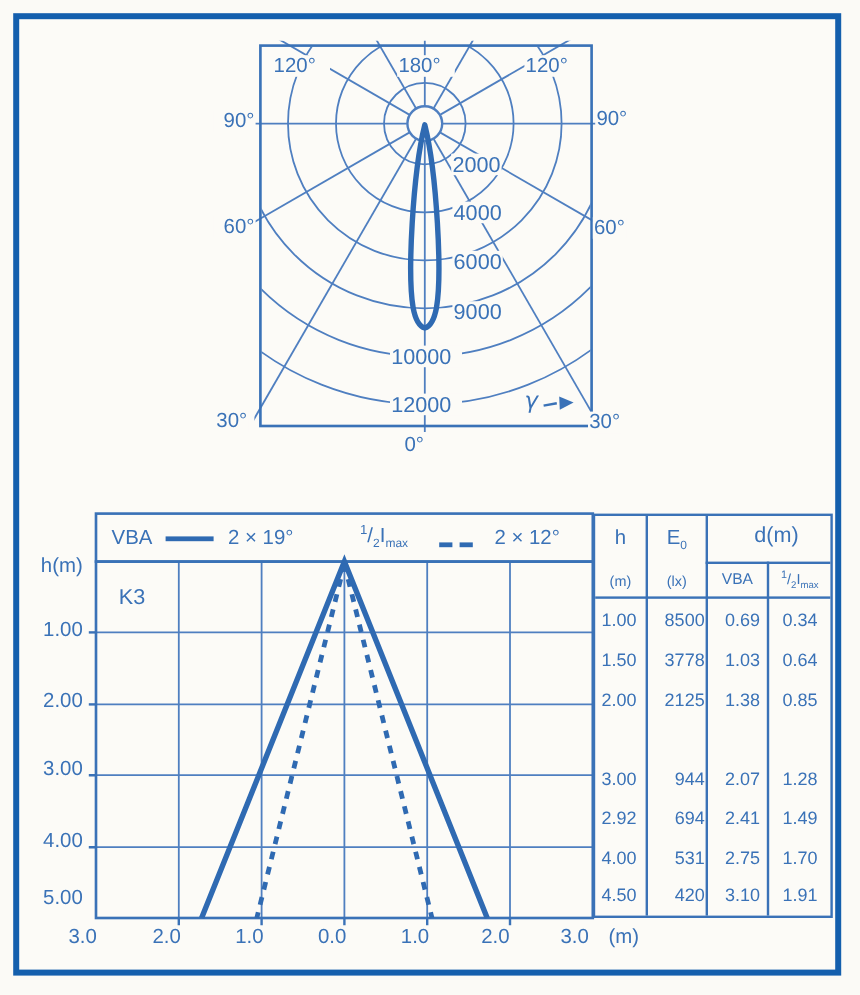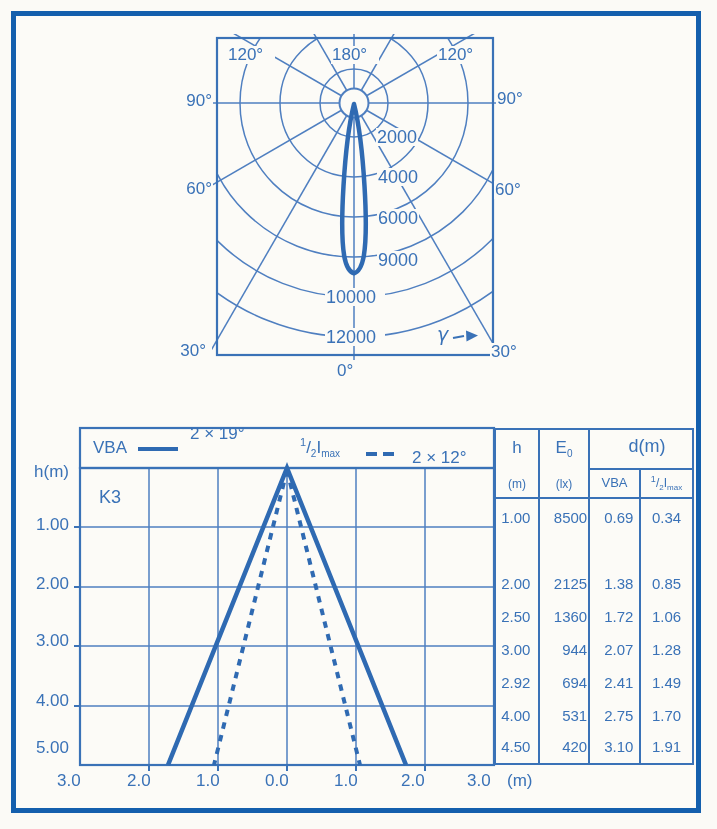--- a/index.html
+++ b/index.html
@@ -137,24 +137,24 @@
 
 <div class="lbl ringlbl" style="left:376px;top:128px;">2000</div>
 <div class="lbl ringlbl" style="left:377px;top:168px;">4000</div>
 <div class="lbl ringlbl" style="left:377px;top:209px;">6000</div>
 <div class="lbl ringlbl" style="left:377px;top:251px;">9000</div>
 <div class="lbl ringlbl ctr" style="left:325px;top:288px;width:58px;">10000</div>
 <div class="lbl ringlbl ctr" style="left:325px;top:328px;width:58px;">12000</div>
 
 <div class="legend-item" style="left:93px;top:438px;">VBA</div>
 <div class="solid-sample" style="left:138px;top:447px;"></div>
-<div class="legend-item" style="left:190px;top:424px;">2 × 19°</div>
+<div class="legend-item" style="left:190px;top:438px;">2 × 19°</div>
 <div class="legend-item" style="left:300px;top:436px;"><sup class="f">1</sup>/<sub class="f">2</sub><span>I</span><sub class="f">max</sub></div>
 <div class="legend-item" style="left:366px;top:443px;"><span class="dash"></span><span class="dash"></span></div>
-<div class="legend-item" style="left:412px;top:448px;">2 × 12°</div>
+<div class="legend-item" style="left:412px;top:438px;">2 × 12°</div>
 
 <div class="lbl big" style="left:98px;top:488px;background:transparent;">K3</div>
 <div class="lbl rgt" style="left:16px;top:463px;width:52px;background:transparent;">h(m)</div>
 
 <div class="lbl rgt" style="left:18px;top:516px;width:50px;background:transparent;">1.00</div>
 <div class="lbl rgt" style="left:18px;top:575px;width:50px;background:transparent;">2.00</div>
 <div class="lbl rgt" style="left:18px;top:632px;width:50px;background:transparent;">3.00</div>
 <div class="lbl rgt" style="left:18px;top:692px;width:50px;background:transparent;">4.00</div>
 <div class="lbl rgt" style="left:18px;top:739px;width:50px;background:transparent;">5.00</div>
 
@@ -182,32 +182,32 @@
   <div class="hcell" style="left:94px;top:6px;width:114px;font-size:18px;">d(m)</div>
   <div class="hcell" style="left:94px;top:45px;width:49px;font-size:13px;">VBA</div>
   <div class="hcell" style="left:145px;top:44px;width:51px;font-size:12px;"><sup style="font-size:9px;">1</sup>/<sub style="font-size:8px;">2</sub><span>I</span><sub style="font-size:8px;">max</sub></div>
 
   <div class="drow" style="top:71px;">
     <span class="c1">1.00</span>
       <span class="c2">8500</span>
       <span class="c3">0.69</span>
       <span class="c4">0.34</span>
   </div>
+  <div class="drow" style="top:104px;">
+    <span class="c1">1.50</span>
+      <span class="c2">3778</span>
+      <span class="c3">1.03</span>
+      <span class="c4">0.64</span>
+  </div>
   <div class="drow" style="top:137px;">
     <span class="c1">2.00</span>
       <span class="c2">2125</span>
       <span class="c3">1.38</span>
       <span class="c4">0.85</span>
   </div>
-  <div class="drow" style="top:170px;">
-    <span class="c1">2.50</span>
-      <span class="c2">1360</span>
-      <span class="c3">1.72</span>
-      <span class="c4">1.06</span>
-  </div>
   <div class="drow" style="top:203px;">
     <span class="c1">3.00</span>
       <span class="c2">944</span>
       <span class="c3">2.07</span>
       <span class="c4">1.28</span>
   </div>
   <div class="drow" style="top:236px;">
     <span class="c1">2.92</span>
       <span class="c2">694</span>
       <span class="c3">2.41</span>

